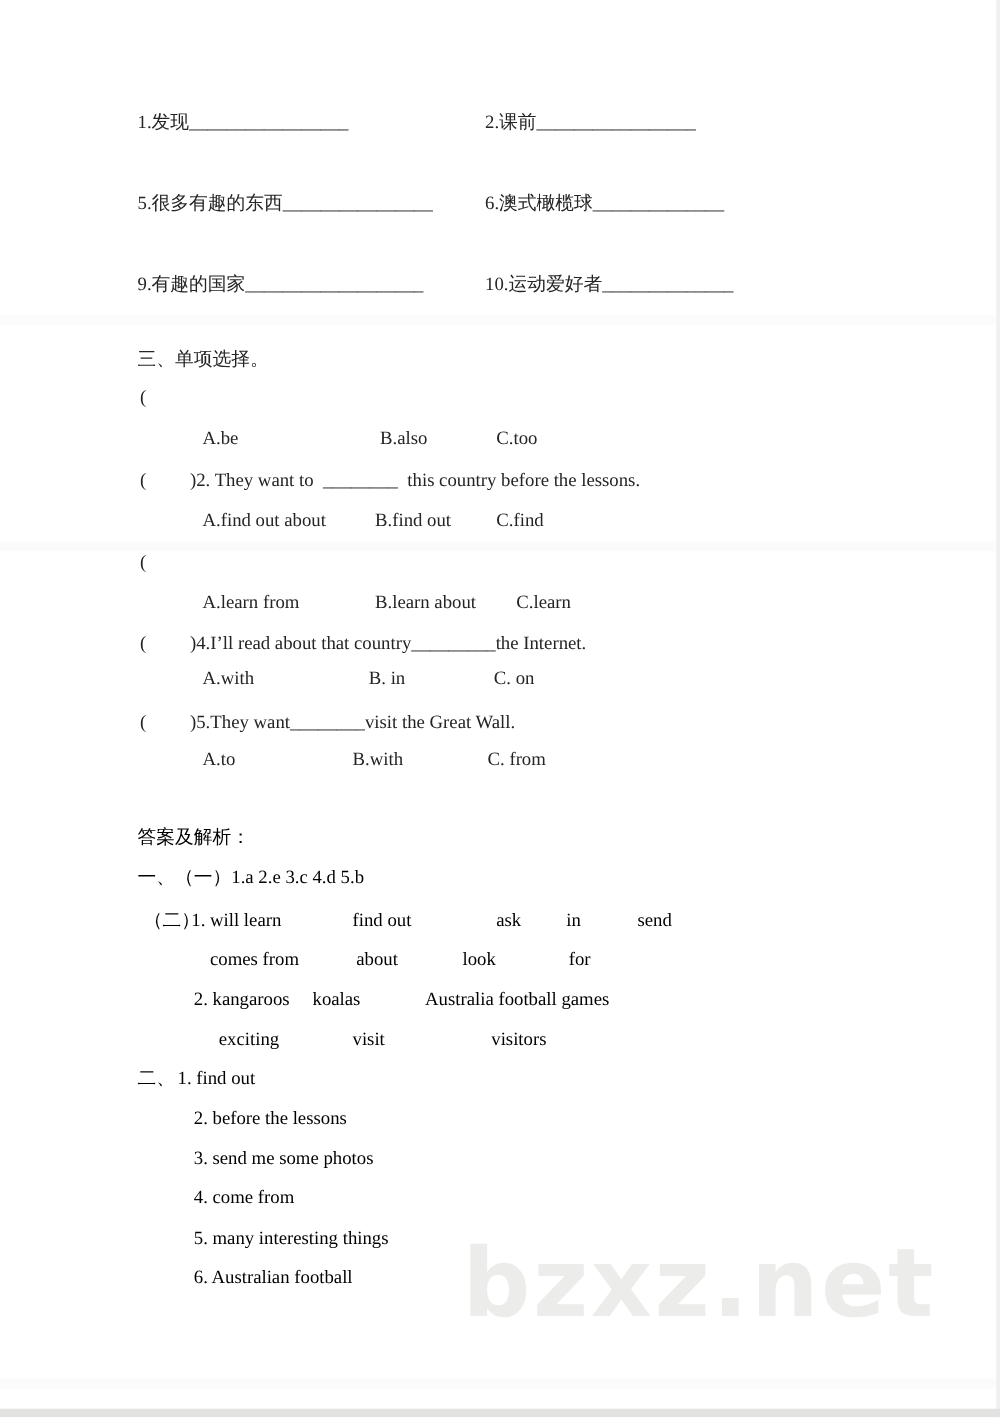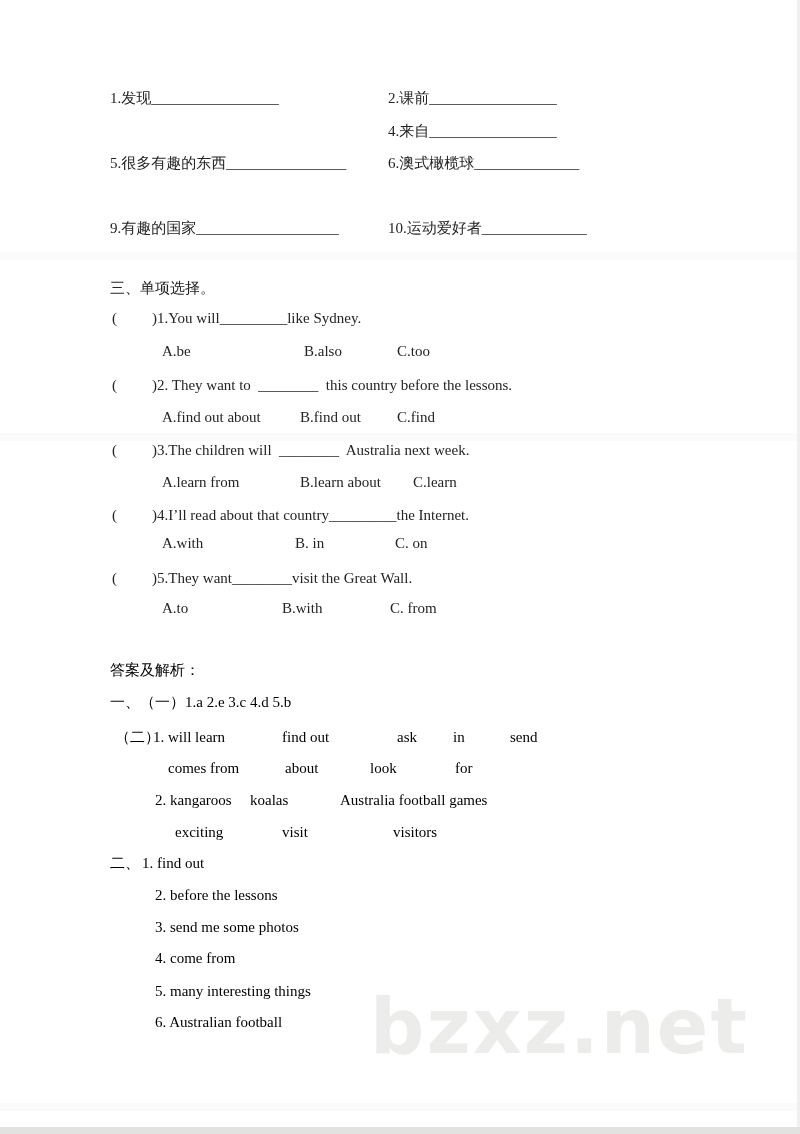--- a/index.html
+++ b/index.html
@@ -29,56 +29,53 @@
   <div class="band" style="top:433px;height:8px"></div>
   <div class="band" style="top:1103px;height:8px"></div>
 
   <div class="watermark">bzxz.net</div>
 
   <div class="line" style="top:87px;left:110px;width:680px">
     <span class="cell" style="left:0">1.发现_________________</span>
     <span class="cell" style="left:278px">2.课前_________________</span>
   </div>
   <div class="line" style="top:120px;left:110px;width:680px">
-    <span class="cell" style="left:278px">4.来自_________________</span>
   </div>
   <div class="line" style="top:152px;left:110px;width:680px">
     <span class="cell" style="left:0">5.很多有趣的东西________________</span>
     <span class="cell" style="left:278px">6.澳式橄榄球______________</span>
   </div>
   <div class="line" style="top:217px;left:110px;width:680px">
     <span class="cell" style="left:0">9.有趣的国家___________________</span>
     <span class="cell" style="left:278px">10.运动爱好者______________</span>
   </div>
 
   <div class="line" style="top:277px;left:110px">三、单项选择。</div>
 
   <div class="line" style="top:307px;left:110px;width:680px">
     <span class="cell" style="left:2px">(</span>
-    <span class="cell" style="left:42px">)1.You will_________like Sydney.</span>
   </div>
   <div class="line" style="top:340px;left:110px;width:680px">
     <span class="cell" style="left:52px">A.be</span>
     <span class="cell" style="left:194px">B.also</span>
     <span class="cell" style="left:287px">C.too</span>
   </div>
 
   <div class="line" style="top:374px;left:110px;width:680px">
     <span class="cell" style="left:2px">(</span>
     <span class="cell" style="left:42px">)2. They want to  ________  this country before the lessons.</span>
   </div>
   <div class="line" style="top:406px;left:110px;width:680px">
     <span class="cell" style="left:52px">A.find out about</span>
     <span class="cell" style="left:190px">B.find out</span>
     <span class="cell" style="left:287px">C.find</span>
   </div>
 
   <div class="line" style="top:439px;left:110px;width:680px">
     <span class="cell" style="left:2px">(</span>
-    <span class="cell" style="left:42px">)3.The children will  ________  Australia next week.</span>
   </div>
   <div class="line" style="top:471px;left:110px;width:680px">
     <span class="cell" style="left:52px">A.learn from</span>
     <span class="cell" style="left:190px">B.learn about</span>
     <span class="cell" style="left:303px">C.learn</span>
   </div>
 
   <div class="line" style="top:504px;left:110px;width:680px">
     <span class="cell" style="left:2px">(</span>
     <span class="cell" style="left:42px">)4.I’ll read about that country_________the Internet.</span>

